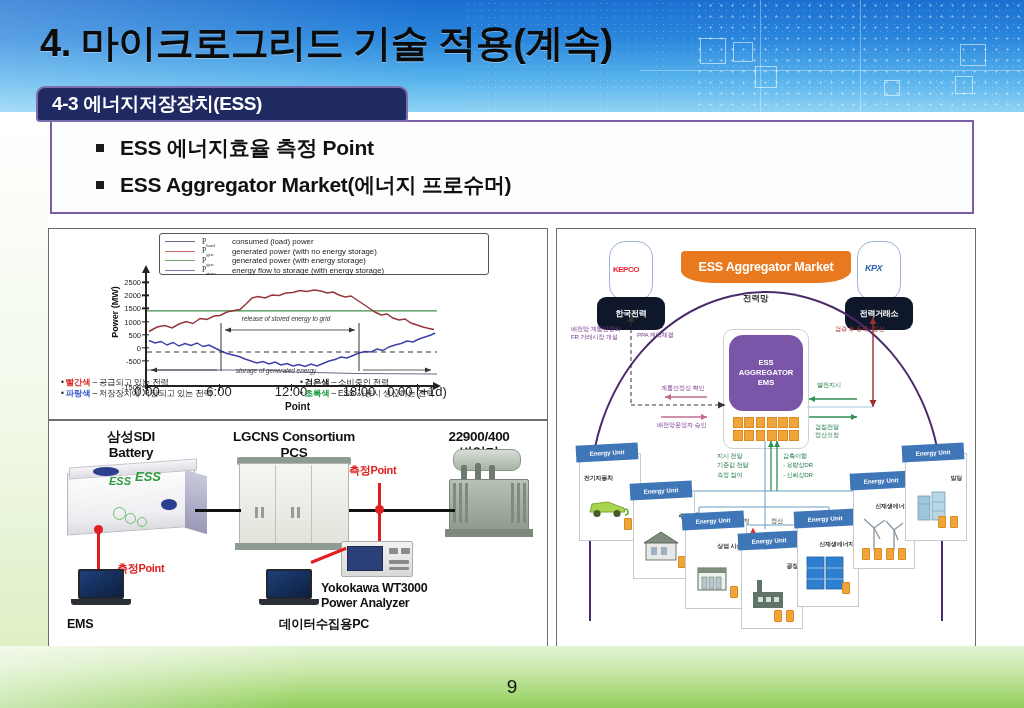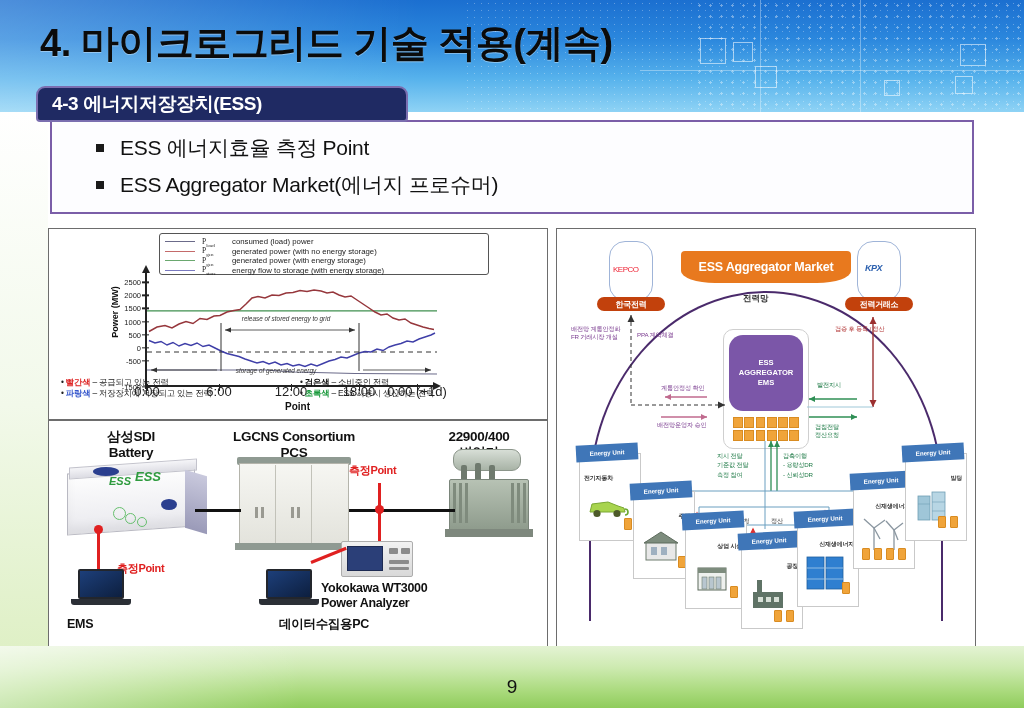--- a/index.html
+++ b/index.html
@@ -64,21 +64,21 @@
   .bullet-box{
     position:absolute; left:50px; top:120px; width:924px; height:94px;
     background:#fdfdff; border:2px solid #7b5ea8;
     z-index:3;
     padding:12px 0 0 44px;
   }
   .bullet-row{ display:flex; align-items:center; margin-bottom:9px; }
   .bullet-mark{
     width:8px; height:8px; background:#1a1a1a; margin-right:16px; flex:0 0 auto;
   }
-  .bullet-text{ font-size:21px; font-weight:normal; color:#111; letter-spacing:-0.3px; }
+  .bullet-text{ font-size:21px; font-weight:bold; color:#111; letter-spacing:-0.3px; }
 
   
   .panel{
     position:absolute; background:#ffffff; border:1.5px solid #6d6d6d;
   }
   .panel-left{ left:48px; top:228px; width:500px; height:440px; }
   .panel-right{ left:556px; top:228px; width:420px; height:440px; }
 
   
   .left-divider{
@@ -192,25 +192,25 @@
     position:absolute; left:124px; top:22px; width:170px; height:32px;
     background:#e8791e; border-radius:4px 4px 34px 34px/4px 4px 12px 12px;
     display:flex; align-items:center; justify-content:center;
   }
   .rd-orange span{ color:#fff; font-size:12.5px; font-weight:bold; letter-spacing:-.2px;}
   .logo-card{
     position:absolute; width:44px; height:60px; background:#fff;
     border:1.3px solid #9fb4d8; border-radius:16px;
   }
   .pill{
-    position:absolute; height:14px; background:#c2410c; border-radius:9px;
+    position:absolute; height:33px; background:#0f172a; border-radius:9px;
     display:flex; align-items:center; justify-content:center;
   }
   .pill span{ color:#fff; font-size:8px; font-weight:bold; letter-spacing:-.3px; white-space:nowrap;}
-  .kepco-logo{ position:absolute; font-size:8px; font-weight:normal; color:#e23; letter-spacing:-.5px;}
+  .kepco-logo{ position:absolute; font-size:8px; font-weight:bold; color:#e23; letter-spacing:-.5px;}
   .kpx-logo{ position:absolute; font-size:9px; font-weight:bold; color:#2a5fae; font-style:italic; letter-spacing:-.5px;}
 
   .grid-arc{
     position:absolute; left:32px; top:62px; width:354px; height:330px;
     border:2.4px solid #4a2a6b; border-radius:50% 50% 0 0 / 62% 62% 0 0;
     border-bottom:none;
   }
   .grid-lbl{ position:absolute; left:186px; top:64px; font-size:8.5px; color:#333; font-weight:bold;}
 
   .ems-outer{

